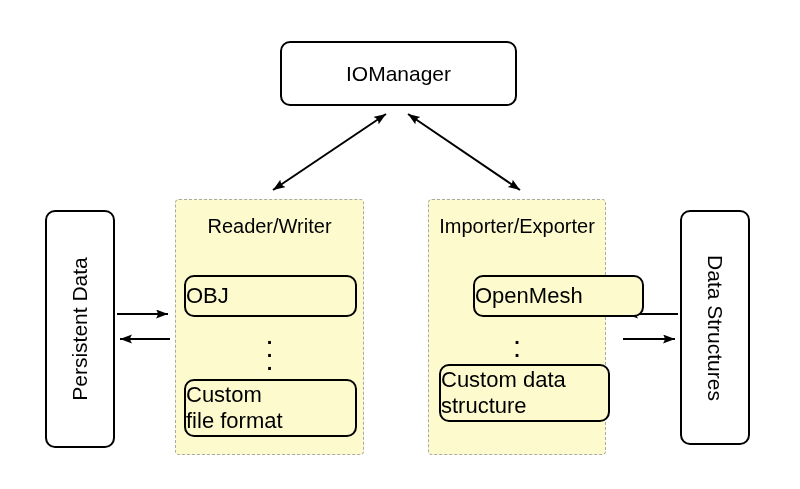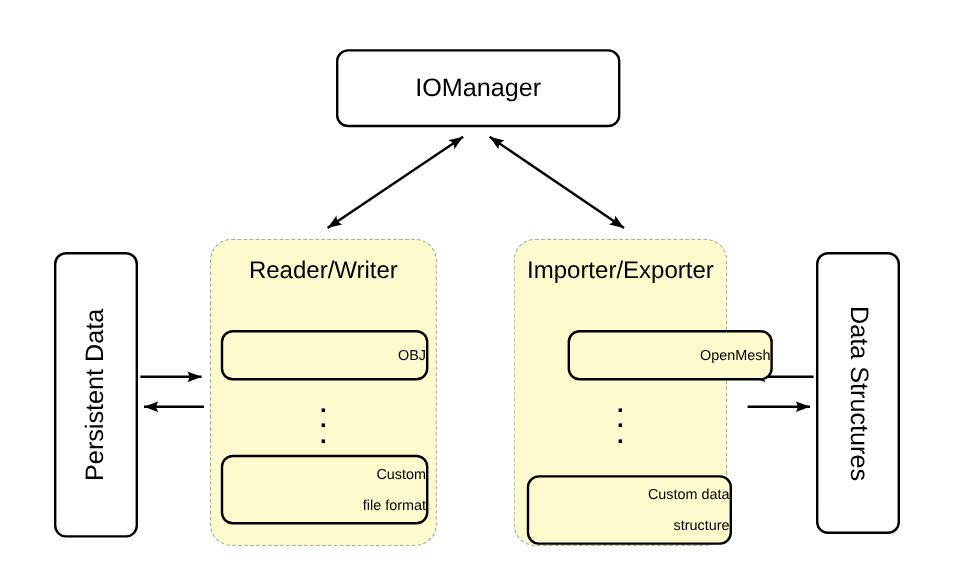--- a/index.html
+++ b/index.html
@@ -30,50 +30,49 @@
     border-radius: 10px;
     display: flex; align-items: center; justify-content: center;
     font-size: 21px;
   }
 
   .group {
     position: absolute;
     box-sizing: border-box;
     background: var(--group-fill, #fdfacd);
     border: 1px dashed var(--group-border, #a9a9a9);
-    border-radius: 18px;
+    border-radius: 4px;
   }
   .group-left  { left: 175px; top: 199px; width: 189px; height: 256px; }
   .group-right { left: 428px; top: 199px; width: 178px; height: 256px; }
 
   .group-title {
     position: absolute;
     top: 15px; left: 0;
     width: 100%;
     text-align: center;
     font-size: 20px;
   }
 
   .node {
     position: absolute;
     box-sizing: border-box;
     background: var(--group-fill, #fdfacd);
     border: 2.5px solid var(--node-border, #000);
     border-radius: 10px;
     display: flex; flex-direction: column;
-    align-items: flex-end; justify-content: center;
-    font-size: 12px;
+    align-items: flex-start; justify-content: center;
+    font-size: 22px;
     line-height: 26px;
     text-align: center;
-    padding-left: 16px;
   }
   .node-obj         { left: 8px;  top: 75px;  width: 173px; height: 42px; }
   .node-customfile  { left: 8px;  top: 179px; width: 173px; height: 58px; }
   .node-openmesh    { left: 10px; top: 75px;  width: 171px; height: 42px; margin-left: 34px; }
-  .node-customdata  { left: 10px; top: 196px; width: 171px; height: 58px; }
+  .node-customdata  { left: 10px; top: 164px; width: 171px; height: 58px; }
 
   .vdots {
     position: absolute;
     top: 131px; left: 0;
     width: 100%;
     text-align: center;
     font-size: 20px;
     line-height: 13px;
     white-space: pre;
     font-weight: bold;

